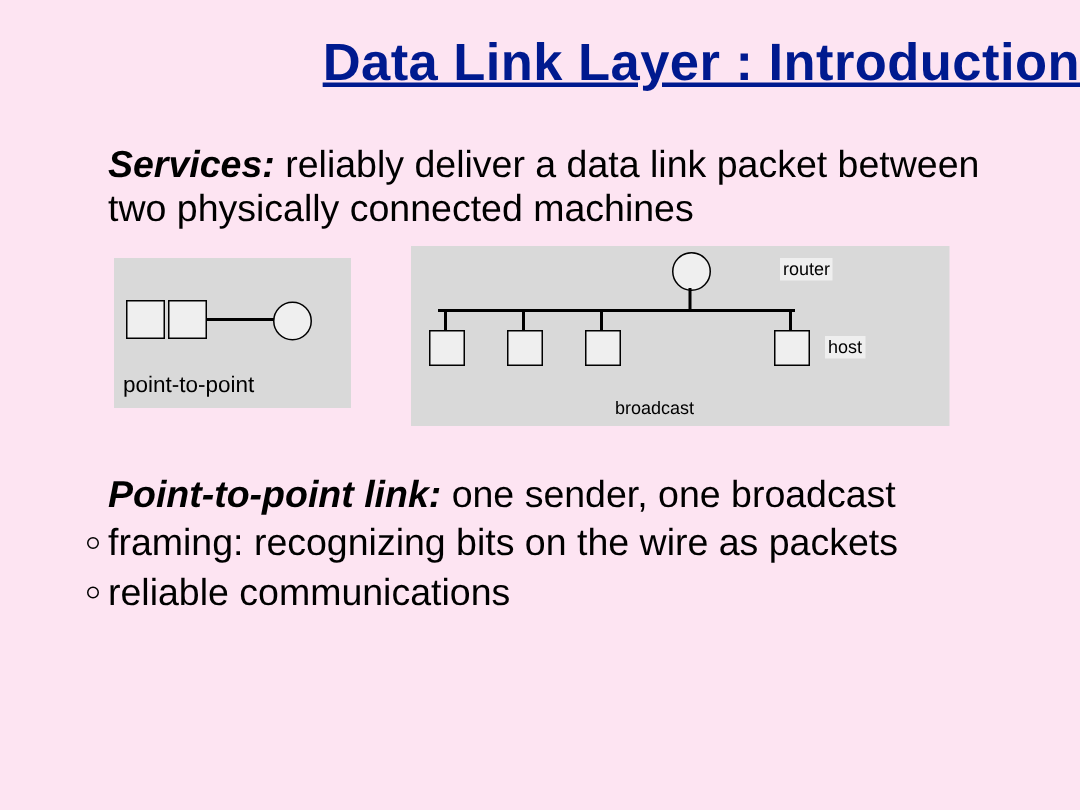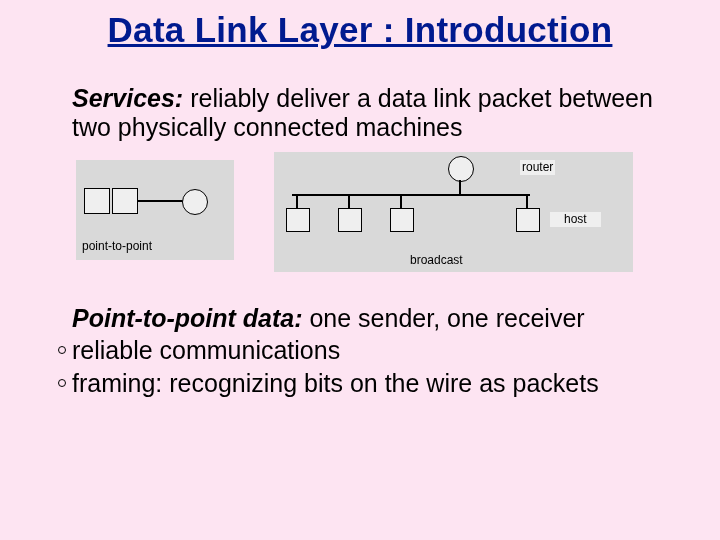--- a/index.html
+++ b/index.html
@@ -11,26 +11,26 @@
     font-family: Arial, Helvetica, sans-serif;
     color: #000;
   }
   .slide {
     width: 720px;
     height: 540px;
     box-sizing: border-box;
     position: relative;
   }
   .title {
-    text-align: center;
+    text-align: right;
     font-size: 35px;
     font-weight: bold;
     text-decoration: underline;
     color: #001a8f;
-    padding-top: 10px;
+    padding-top: 22px;
     letter-spacing: 0.3px;
   }
   .body {
     padding: 34px 48px 0 60px;
     font-size: 25px;
     line-height: 1.15;
     margin-left: 12px;
   }
   .para {
     margin-bottom: 4px;
@@ -100,21 +100,21 @@
     width: 24px;
     height: 24px;
     border: 1.5px solid #000;
     border-radius: 50%;
     background: #efefef;
   }
   .p2p-label {
     position: absolute;
     bottom: 6px;
     left: 6px;
-    font-size: 12px;
+    font-size: 15px;
     color: #000;
   }
 
   .bc-area {
     position: absolute;
     left: 198px;
     top: 0;
     width: 359px;
     height: 120px;
     background: #d9d9d9;
@@ -175,21 +175,21 @@
   .h1 { left: 12px; }
   .h2 { left: 64px; }
   .h3 { left: 116px; }
   .h4 { left: 242px; }
   .bc-host-label {
     position: absolute;
     top: 60px;
     left: 276px;
     font-size: 12px;
     background: #efefef;
-    padding: 1px 14px;
+    padding: 1px 2px;
   }
   .bc-label {
     position: absolute;
     bottom: 4px;
     left: 120px;
     font-size: 12px;
     padding-left: 16px;
   }
 </style>
 </head>
@@ -229,23 +229,23 @@
         <div class="bc-host h3"></div>
         <div class="bc-host h4"></div>
         <div class="bc-host-label">host</div>
         <div class="bc-label">broadcast</div>
       </div>
     </div>
 
     <div class="gap-big"></div>
 
     <div class="para">
-      <span class="lead">Point-to-point data:</span><span> one sender, one receiver</span>
-    </div>
-
-    <div class="para bullet">reliable communications</div>
+      <span class="lead">Point-to-point link:</span><span> one sender, one broadcast</span>
+    </div>
 
     <div class="para bullet">
       <span style="text-decoration:none;">framing:</span><span> recognizing bits on the wire as packets</span>
     </div>
 
+    <div class="para bullet">reliable communications</div>
+
   </div>
 </div>
 
 </body></html>

